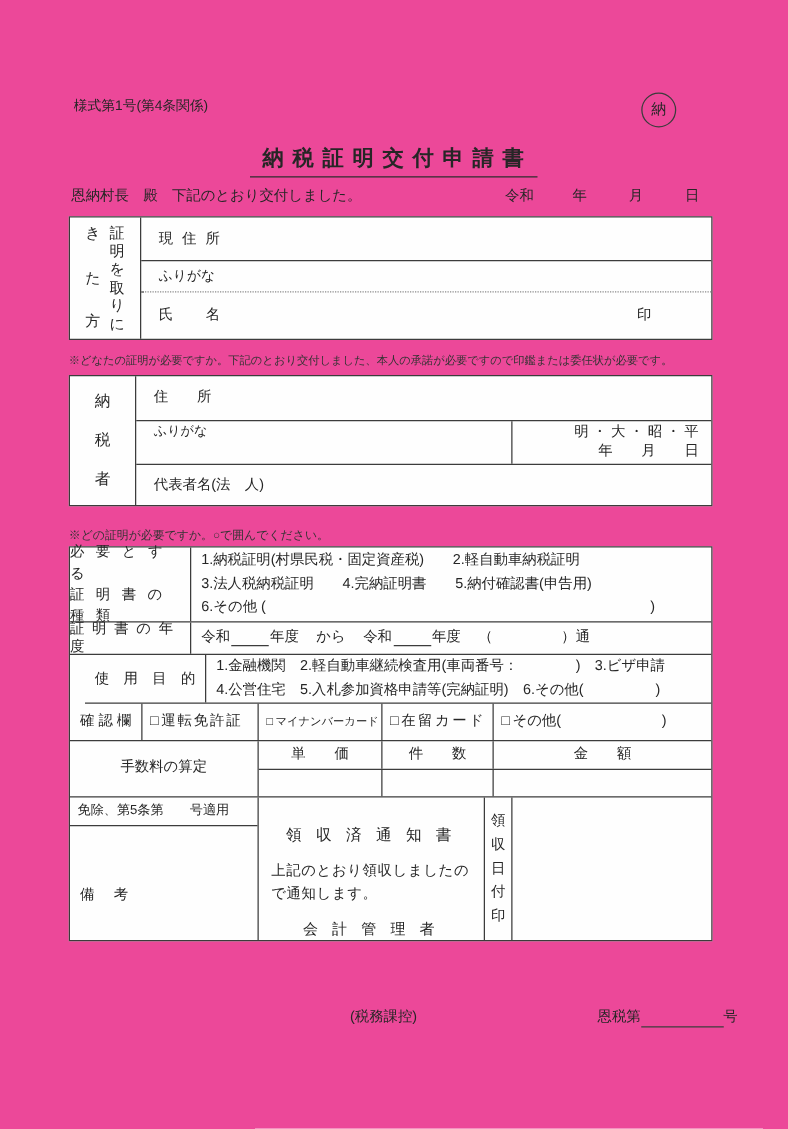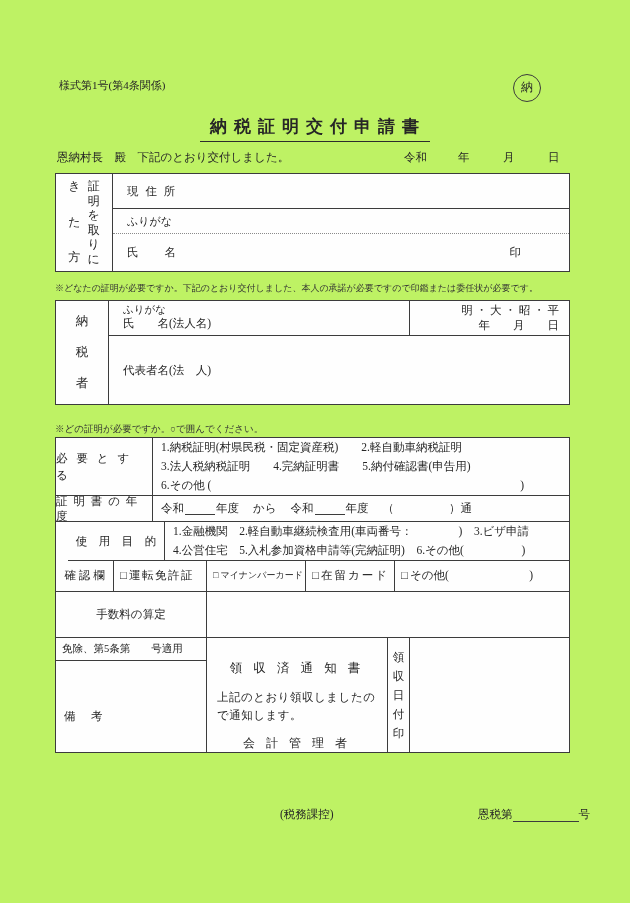--- a/index.html
+++ b/index.html
@@ -1,19 +1,19 @@
 <!DOCTYPE html>
 <html><head>
 <meta charset="utf-8">
 <style>
   html,body{margin:0;padding:0;background:#ffffff;}
   *{box-sizing:border-box;}
   .page{
-    position:relative;width:630px;height:903px;margin:0 auto;background:#bef264;
-    font-family:Liberation Serif, serif;color:#262626;
+    position:relative;width:630px;height:903px;margin:0 auto;background:#ec4899;
+    font-family:Liberation Sans, sans-serif;color:#262626;
     font-size:11.5px;line-height:1.3;
   }
   .abs{position:absolute;}
   .pre{white-space:pre-line;}
   
   .form-no{left:59px;top:78px;font-size:11px;}
   .stamp{left:513px;top:74px;width:28px;height:28px;border:1px solid #3c3c3c;border-radius:50%;
          display:flex;align-items:center;justify-content:center;font-size:12px;}
   .title-wrap{left:0;top:116px;width:100%;text-align:center;}
   .title{display:inline-block;font-size:17px;font-weight:bold;letter-spacing:7px;
@@ -142,43 +142,46 @@
     </div>
   </div>
 
   <div class="abs note1">※どなたの証明が必要ですか。下記のとおり交付しました、本人の承諾が必要ですので印鑑または委任状が必要です。</div>
 
   <div class="tbl t2">
     <div class="side pre">納
 税
 者</div>
     <div class="body">
+      <div class="r1">
+        <span>住　　所</span>
+      </div>
       <div class="r2">
         <div class="r2l">
           <div class="fg">ふりがな</div>
-          <div>氏　　名(法人名)</div>
         </div>
         <div class="r2r">
           <div>明 ・ 大 ・ 昭 ・ 平</div>
           <div>年　　月　　日</div>
         </div>
       </div>
       <div class="r3">
         <span>代表者名(法　人)</span>
       </div>
     </div>
   </div>
 
   <div class="abs note2">※どの証明が必要ですか。○で囲んでください。</div>
 
   <div class="tbl t3">
 
     <div class="row r-cert">
       <div class="lab w97">
         <div class="cert-lbl1">必 要 と す る</div>
+        <div class="cert-lbl1">証 明 書 の 種 類</div>
       </div>
       <div class="cont">
         <div>1.納税証明(村県民税・固定資産税)　　2.軽自動車納税証明</div>
         <div>3.法人税納税証明　　4.完納証明書　　5.納付確認書(申告用)</div>
         <div class="line3">
           <span>6.その他 (</span>
           <span class="close">)</span>
         </div>
       </div>
     </div>
@@ -225,20 +228,32 @@
         <span>在留カード</span>
       </div>
       <div class="ccell cw4">
         <span class="cbx">□</span>
         <span>その他(　　　　　　　)</span>
       </div>
     </div>
 
     <div class="row r-fee">
       <div class="lab w151">手数料の算定</div>
+      <div class="fee-right">
+        <div class="fee-h">
+          <div class="fcell fw1">単　　価</div>
+          <div class="fcell fw2">件　　数</div>
+          <div class="fcell fw3">金　　額</div>
+        </div>
+        <div class="fee-v">
+          <div class="fcell fw1"></div>
+          <div class="fcell fw2"></div>
+          <div class="fcell fw3"></div>
+        </div>
+      </div>
     </div>
 
     <div class="row r-bottom">
       <div class="bleft">
         <div class="exempt">免除、第5条第　　号適用</div>
         <div class="remarks">備　考</div>
       </div>
       <div class="receipt">
         <div class="rc-title">領 収 済 通 知 書</div>
         <div class="rc-body">上記のとおり領収しましたので通知します。</div>

